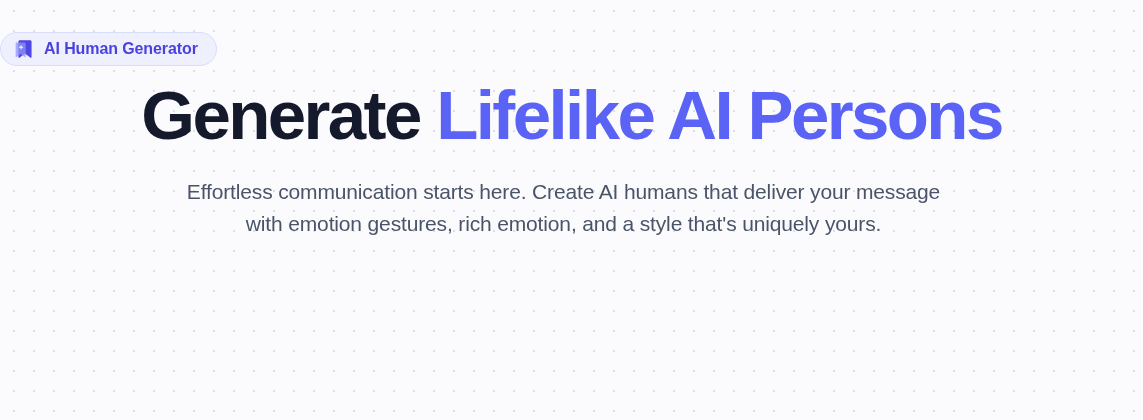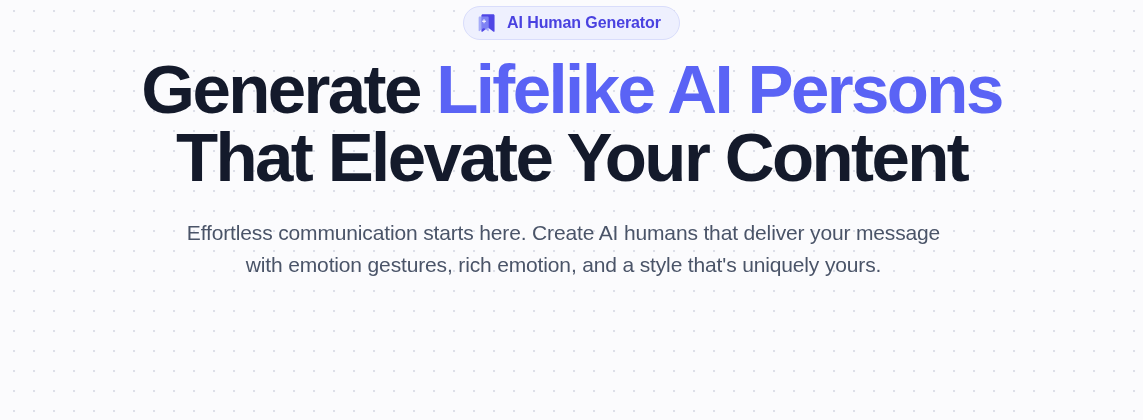--- a/index.html
+++ b/index.html
@@ -24,23 +24,22 @@
       radial-gradient(circle at 1px 1px, #dddfe8 1px, rgba(0,0,0,0) 1.6px);
     background-size: 20px 20px;
     background-position: 13px 10px;
     display: flex;
     flex-direction: column;
     align-items: center;
   }
 
   
   .badge-row {
-    margin-top: 6px;
+    margin-top: 32px;
     display: flex;
-    justify-content: center;
     width: 100%;
   }
   .badge {
     display: inline-flex;
     align-items: center;
     gap: 9px;
     height: 34px;
     padding: 0 18px 0 13px;
     border-radius: 999px;
     background: #eef0fe;
@@ -111,21 +110,20 @@
           <path d="M2.6 4.6h8.0c0.62 0 1.12 0.5 1.12 1.12v12.9c0 0.46-0.52 0.73-0.89 0.45l-3.6-2.7a0.92 0.92 0 0 0-1.1 0l-3.6 2.7c-0.37 0.28-0.89 0.01-0.89-0.45V5.72c0-0.62 0.5-1.12 1.12-1.12z" fill="#8d95f7" opacity="0.75"></path>
           <path d="M6.55 7.15h0.98v1.5h1.5v0.98h-1.5v1.5h-0.98v-1.5h-1.5v-0.98h1.5z" fill="#ffffff"></path>
         </svg>
       </span>
       <span class="badge-label">AI Human Generator</span>
     </div>
   </div>
 
   <h1 class="headline">
     <span class="hl-line"><span>Generate </span><span class="accent">Lifelike AI Persons</span></span>
-    <span class="hl-line">That Elevate Your Content</span>
   </h1>
 
   <p class="subtitle">
     <span class="sub-line">Effortless communication starts here. Create AI humans that deliver your message</span>
     <span class="sub-line">with emotion gestures, rich emotion, and a style that's uniquely yours.</span>
   </p>
 
 </div>
 
 </body></html>

